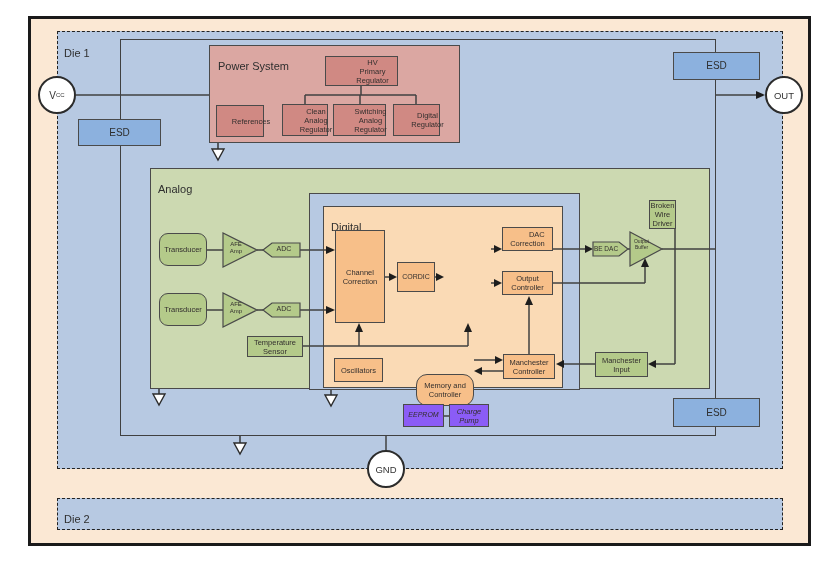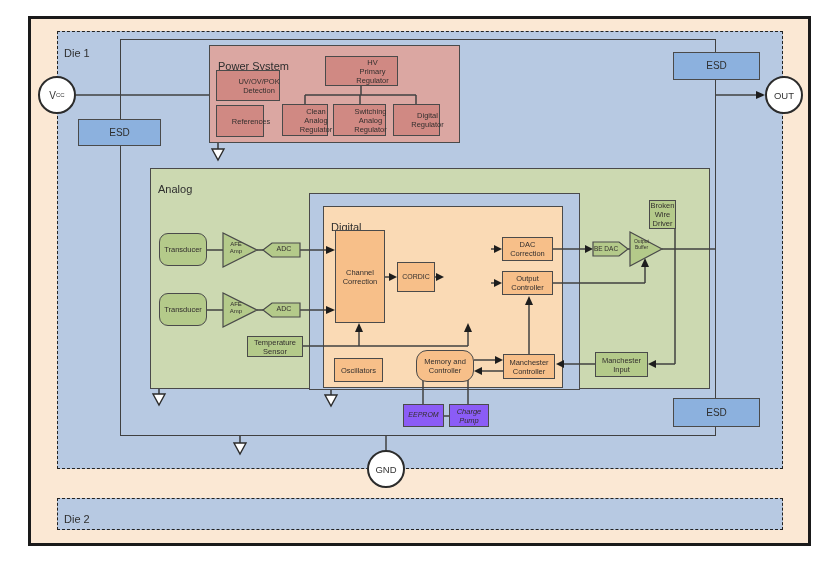--- a/index.html
+++ b/index.html
@@ -158,22 +158,20 @@
   <div class="rtitle" style="left:64px;top:38px;">Die 1</div>
   <div class="rtitle" style="left:64px;top:504px;">Die 2</div>
   <div class="rtitle" style="left:218px;top:51px;">Power System</div>
   <div class="rtitle" style="left:158px;top:174px;">Analog</div>
   <div class="rtitle" style="left:331px;top:212px;">Digital</div>
 
   <div class="blk blue" style="left:78px;top:119px;width:83px;height:27px;">ESD</div>
   <div class="blk blue" style="left:673px;top:52px;width:87px;height:28px;">ESD</div>
   <div class="blk blue" style="left:673px;top:398px;width:87px;height:29px;">ESD</div>
 
-  <div class="blk pink" style="left:216px;top:70px;width:64px;height:31px;">UV/OV/POK
-Detection</div>
   <div class="blk pink" style="left:216px;top:105px;width:48px;height:32px;">References</div>
   <div class="blk pink" style="left:325px;top:56px;width:73px;height:30px;">HV
 Primary Regulator</div>
   <div class="blk pink" style="left:282px;top:104px;width:46px;height:32px;">Clean
 Analog
 Regulator</div>
   <div class="blk pink" style="left:333px;top:104px;width:53px;height:32px;">Switching
 Analog
 Regulator</div>
   <div class="blk pink" style="left:393px;top:104px;width:47px;height:32px;">Digital
@@ -184,26 +182,26 @@
   <div class="blk green" style="left:247px;top:336px;width:56px;height:21px;">Temperature
 Sensor</div>
   <div class="blk green" style="left:649px;top:200px;width:27px;height:29px;">Broken
 Wire Driver</div>
   <div class="blk green" style="left:595px;top:352px;width:53px;height:25px;">Manchester
 Input</div>
 
   <div class="blk orange" style="left:335px;top:230px;width:50px;height:93px;">Channel
 Correction</div>
   <div class="blk orange" style="left:397px;top:262px;width:38px;height:30px;font-size:7px;">CORDIC</div>
-  <div class="blk orange" style="left:502px;top:237px;width:51px;height:24px;">DAC
+  <div class="blk orange" style="left:502px;top:227px;width:51px;height:24px;text-align:right;">DAC
 Correction</div>
   <div class="blk orange" style="left:502px;top:271px;width:51px;height:24px;">Output
 Controller</div>
   <div class="blk orange" style="left:334px;top:358px;width:49px;height:24px;">Oscillators</div>
-  <div class="blk orange" style="left:416px;top:350px;width:58px;height:32px;border-radius:11px;">Memory and
+  <div class="blk orange" style="left:416px;top:374px;width:58px;height:32px;border-radius:11px;">Memory and
 Controller</div>
   <div class="blk orange" style="left:503px;top:354px;width:52px;height:25px;">Manchester
 Controller</div>
 
   <div class="blk white" style="left:403px;top:404px;width:41px;height:23px;font-size:7px;">EEPROM</div>
   <div class="blk white" style="left:449px;top:404px;width:40px;height:23px;">Charge
 Pump</div>
 
   <div class="tiny" style="left:224px;top:241px;width:24px;font-size:6px;line-height:1.1;">AFE
 Amp</div>

